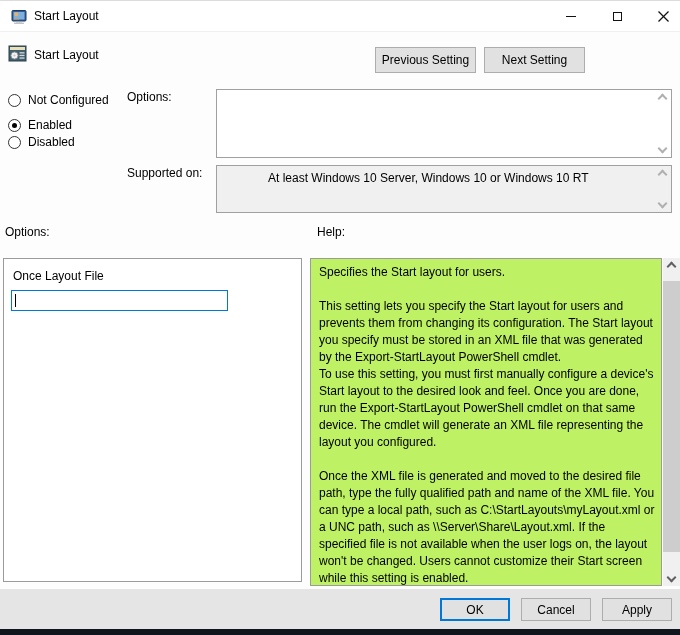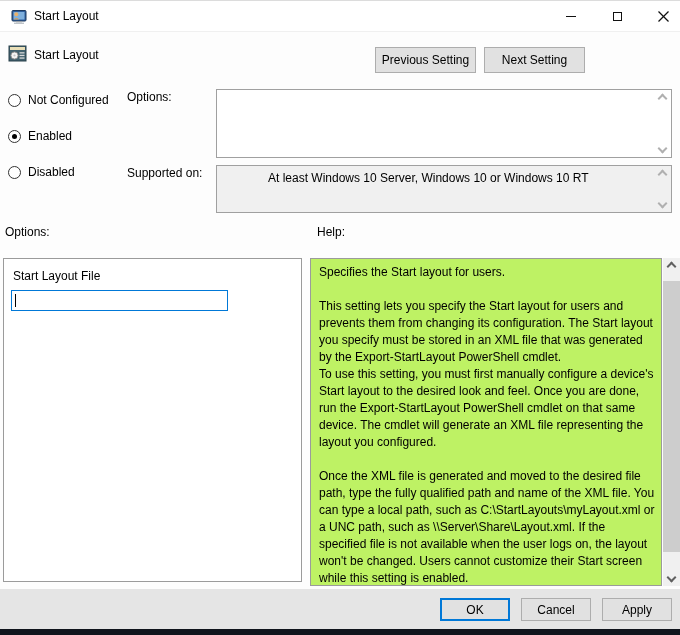--- a/index.html
+++ b/index.html
@@ -20,21 +20,21 @@
 
   
   .hdr-icon { position: absolute; left: 8px; top: 43px; width: 19px; height: 19px; }
   .hdr-title { position: absolute; left: 34px; top: 47px; font-size: 12px; }
   .btn { position: absolute; height: 26px; background: #e1e1e1; border: 1px solid #adadad; font-family: "Liberation Sans", sans-serif; font-size: 12px; color: #000; text-align: center; }
   .btn-prev { left: 375px; top: 46px; width: 101px; }
   .btn-next { left: 484px; top: 46px; width: 101px; }
 
   
   .radio-row { position: absolute; left: 8px; display: flex; align-items: center; gap: 7px; height: 14px; }
-  .r0 { top: 92px; } .r1 { top: 128px; } .r2 { top: 164px; }
+  .r0 { top: 92px; } .r1 { top: 117px; } .r2 { top: 134px; }
   .radio { width: 13px; height: 13px; border: 1px solid #333; border-radius: 50%; background: #fff; position: relative; flex: 0 0 13px; }
   .radio.checked::after { content: ""; position: absolute; left: 3px; top: 3px; width: 5px; height: 5px; border-radius: 50%; background: #000; }
 
   
   .lbl-comment { position: absolute; left: 127px; top: 89px; }
   .lbl-supported { position: absolute; left: 127px; top: 165px; }
   .comment-box { position: absolute; left: 216px; top: 88px; width: 456px; height: 69px; background: #fff; border: 1px solid #a0a0a0; }
   .supported-box { position: absolute; left: 216px; top: 164px; width: 456px; height: 48px; background: #f0f0f0; border: 1px solid #a0a0a0; }
   .supported-text { position: absolute; left: 7px; top: 5px; right: 24px; margin-left: 44px; }
   .mini-scroll { position: absolute; right: 1px; top: 1px; bottom: 1px; width: 16px; display: flex; flex-direction: column; justify-content: space-between; align-items: center; padding: 4px 0; }
@@ -148,21 +148,21 @@
     <span class="mini-scroll">
       <i class="chev up"></i>
       <i class="chev down"></i>
     </span>
   </div>
 
   <span class="lbl-options">Options:</span>
   <span class="lbl-help">Help:</span>
 
   <div class="options-panel">
-    <span class="field-label">Start Layout File</span>
+    <span class="field-label">Once Layout File</span>
     <input class="field-input" type="text" value="" style="">
     <span class="caret"></span>
   </div>
 
   <div class="help-panel">
     <p>Specifies the Start layout for users.</p>
     <p class="gap">This setting lets you specify the Start layout for users and prevents them from changing its configuration. The Start layout you specify must be stored in an XML file that was generated by the Export-StartLayout PowerShell cmdlet.</p>
     <p>To use this setting, you must first manually configure a device's Start layout to the desired look and feel. Once you are done, run the Export-StartLayout PowerShell cmdlet on that same device. The cmdlet will generate an XML file representing the layout you configured.</p>
     <p class="gap">Once the XML file is generated and moved to the desired file path, type the fully qualified path and name of the XML file. You can type a local path, such as C:\StartLayouts\myLayout.xml or a UNC path, such as \\Server\Share\Layout.xml. If the specified file is not available when the user logs on, the layout won't be changed. Users cannot customize their Start screen while this setting is enabled.</p>
 

